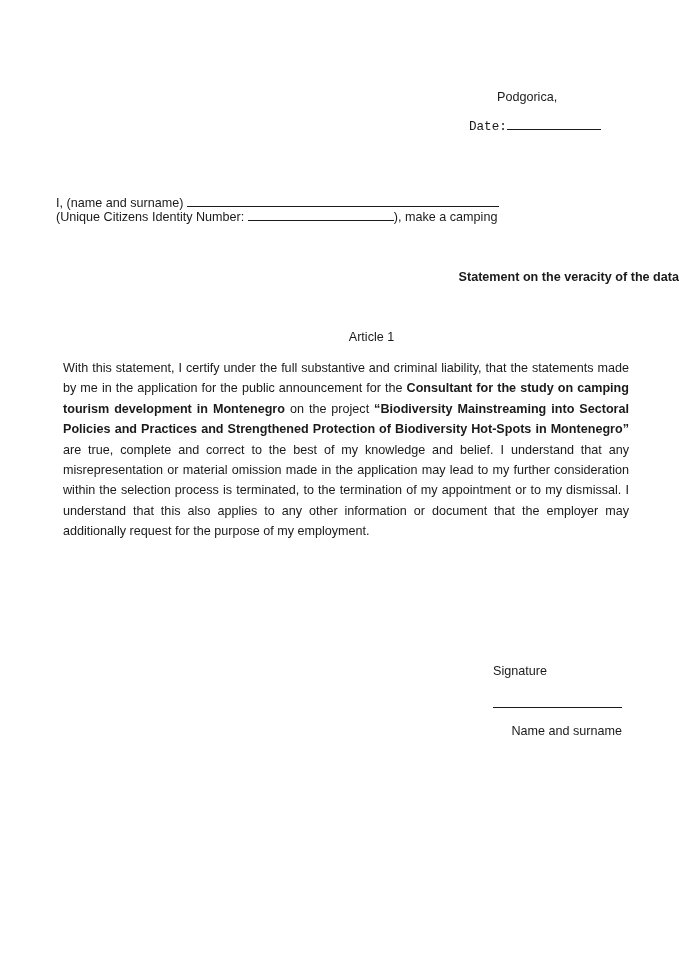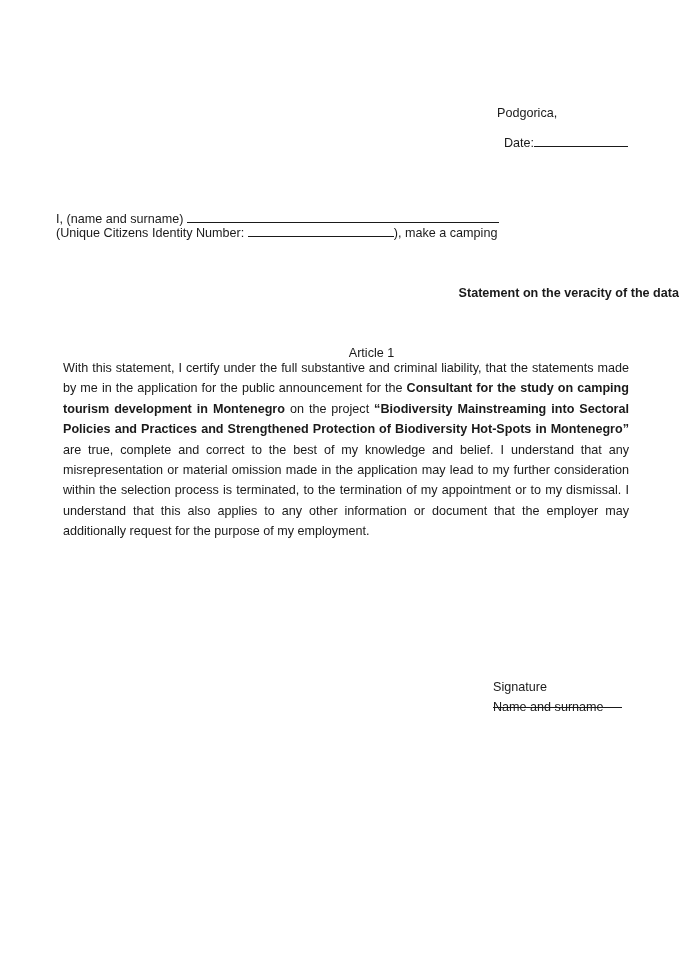--- a/index.html
+++ b/index.html
@@ -1,45 +1,45 @@
 <!DOCTYPE html>
 <html><head>
   <meta charset="utf-8">
   <style>
     html, body { margin: 0; padding: 0; background: #ffffff; }
     body {
       width: 679px; height: 960px; position: relative; overflow: hidden;
       font-family: "Liberation Sans", "DejaVu Sans", sans-serif;
       color: #1a1a1a; font-size: 12.6px;
     }
-    .abs { position: absolute; white-space: nowrap; margin-top: 16px; }
+    .abs { position: absolute; white-space: nowrap; }
     .line {
       display: inline-block; border-bottom: 1px solid #1a1a1a;
       height: 1px; vertical-align: baseline;
     }
     #place { left: 497px; top: 90px; }
-    #date-row { left: 504px; top: 120px; }
+    #date-row { left: 469px; top: 120px; font-family: Liberation Mono, monospace; }
     #date-row .line { width: 94px; }
     #name-row { left: 56px; top: 196px; }
     #name-row .line { width: 312px; }
     #id-row { left: 56px; top: 210px; }
     #id-row .line { width: 146px; }
     #title { left: 0; width: 679px; top: 270px; text-align: right; font-weight: bold; }
     #article { left: 0; width: 679px; top: 330px; text-align: center; padding-left: 32px; }
     #body {
       position: absolute; left: 63px; top: 358px; width: 566px;
       text-align: justify; line-height: 20.4px; white-space: normal;
     }
     #body b { font-weight: bold; }
     #sig-label { left: 493px; width: 118px; top: 664px; text-align: left; }
     #sig-line {
       position: absolute; left: 493px; top: 707px; width: 129px;
       border-bottom: 1px solid #1a1a1a;
     }
-    #name-label { left: 493px; width: 129px; top: 684px; text-align: left; }
+    #name-label { left: 493px; width: 129px; top: 724px; text-align: right; }
   </style>
 </head>
 <body>
 
 <div class="abs" id="place">Podgorica,</div>
 
 <div class="abs" id="date-row">
   <span>Date:</span><span class="line"></span>
 </div>
 

